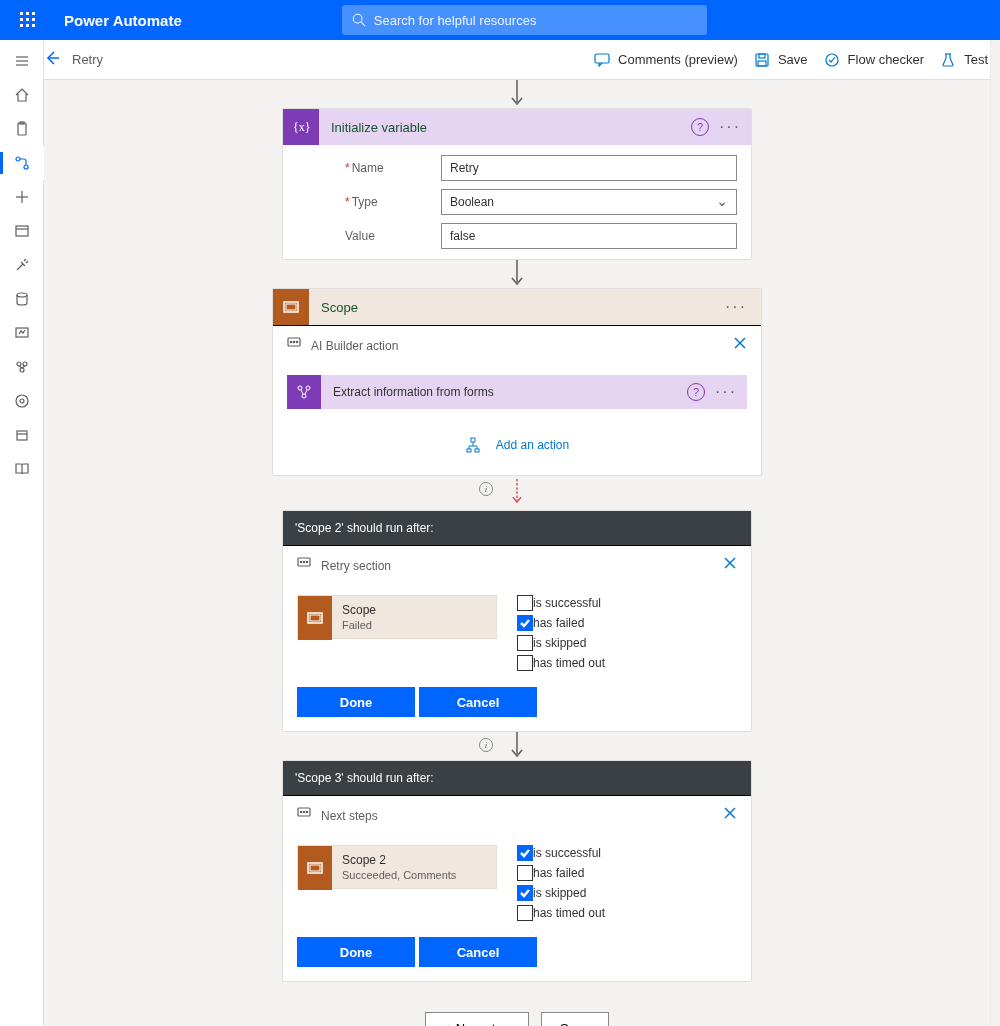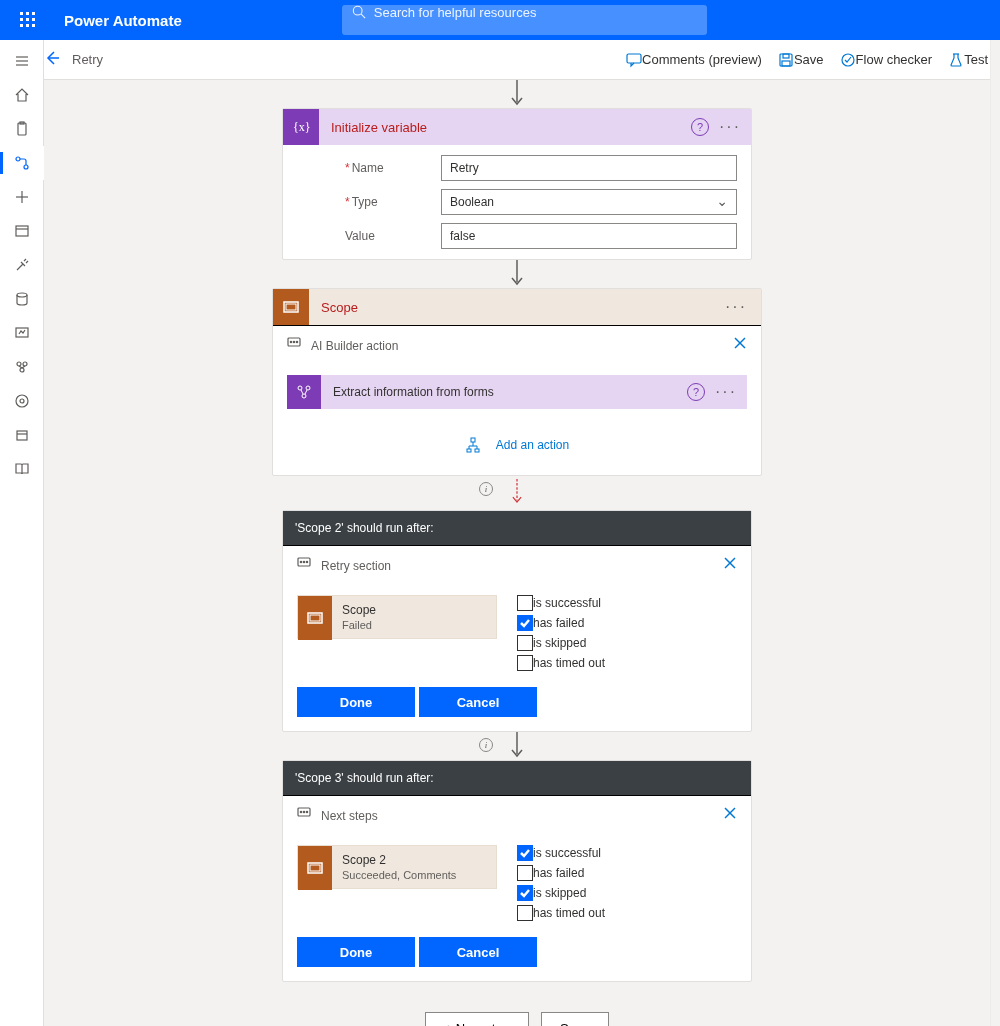--- a/index.html
+++ b/index.html
@@ -28,21 +28,21 @@
     display: flex; align-items: center; justify-content: center;
   }
   .waffle svg { width: 16px; height: 16px; fill: #fff; }
   .brand { font-size: 15px; font-weight: 600; margin-left: 16px; }
   .search-wrap {
     margin-left: 160px;
     width: 365px;
     height: 30px;
     background: rgba(255,255,255,0.28);
     border-radius: 3px;
-    display: flex; align-items: flex-start;
+    display: flex; align-items: center;
     padding: 0 10px;
   }
   .search-wrap svg { width: 14px; height: 14px; fill: #fff; opacity: 0.9; margin-right: 8px; }
   .search-wrap input {
     flex: 1; border: none; background: transparent; color: #fff;
     outline: none; font-size: 13px;
   }
   .search-wrap input::placeholder { color: rgba(255,255,255,0.9); }
 
   
@@ -51,21 +51,21 @@
     background: #fff;
     border-bottom: 1px solid #e1dfdd;
     display: flex;
     align-items: center;
     padding: 0 12px 0 44px;
   }
   .back-arrow { color: #0078d4; margin-right: 12px; }
   .back-arrow svg { width: 16px; height: 16px; stroke: #0066ff; fill: none; stroke-width: 1.5; }
   .breadcrumb { color: #605e5c; font-size: 13px; }
   .header-right { margin-left: auto; display: flex; gap: 16px; align-items: center; }
-  .header-btn { display: flex; align-items: center; gap: 0; color: #323130; cursor: pointer; font-size: 13px; }
+  .header-btn { display: flex; align-items: center; gap: 8px; color: #323130; cursor: pointer; font-size: 13px; }
   .header-btn svg { width: 16px; height: 16px; }
 
   
   .leftrail {
     position: absolute;
     top: 40px; left: 0; bottom: 0;
     width: 44px;
     background: #fff;
     border-right: 1px solid #e1dfdd;
     display: flex; flex-direction: column;
@@ -126,21 +126,21 @@
   .card-hdr.purple .iconbox { background: #7d3cb5; }
   .card-hdr.tan { background: #f0e7de; }
   .card-hdr.tan .iconbox { background: #b35b1e; }
   .card-hdr.dark { background: #3b4044; color: #fff; height: 34px; }
   .iconbox {
     width: 36px; height: 36px;
     display: flex; align-items: center; justify-content: center;
     flex-shrink: 0;
   }
   .iconbox svg { width: 18px; height: 18px; fill: #fff; }
-  .card-title { margin-left: 12px; font-size: 13px; color: #b91c1c; flex: 1; }
+  .card-title { margin-left: 12px; font-size: 13px; color: #14532d; flex: 1; }
   .card-hdr.dark .card-title { color: #fff; margin-left: 12px; font-size: 12px; }
   .hdr-help {
     width: 18px; height: 18px; border: 1px solid rgba(0,0,0,0.4);
     border-radius: 50%; display: flex; align-items: center; justify-content: center;
     font-size: 11px; color: #605e5c; margin-right: 10px;
   }
   .card-hdr.purple .hdr-help { color: #7d3cb5; border-color: #7d3cb5; }
   .hdr-menu { font-size: 16px; color: #605e5c; letter-spacing: 2px; cursor: pointer; }
   .hdr-menu.pad { padding: 0 4px; }
 

